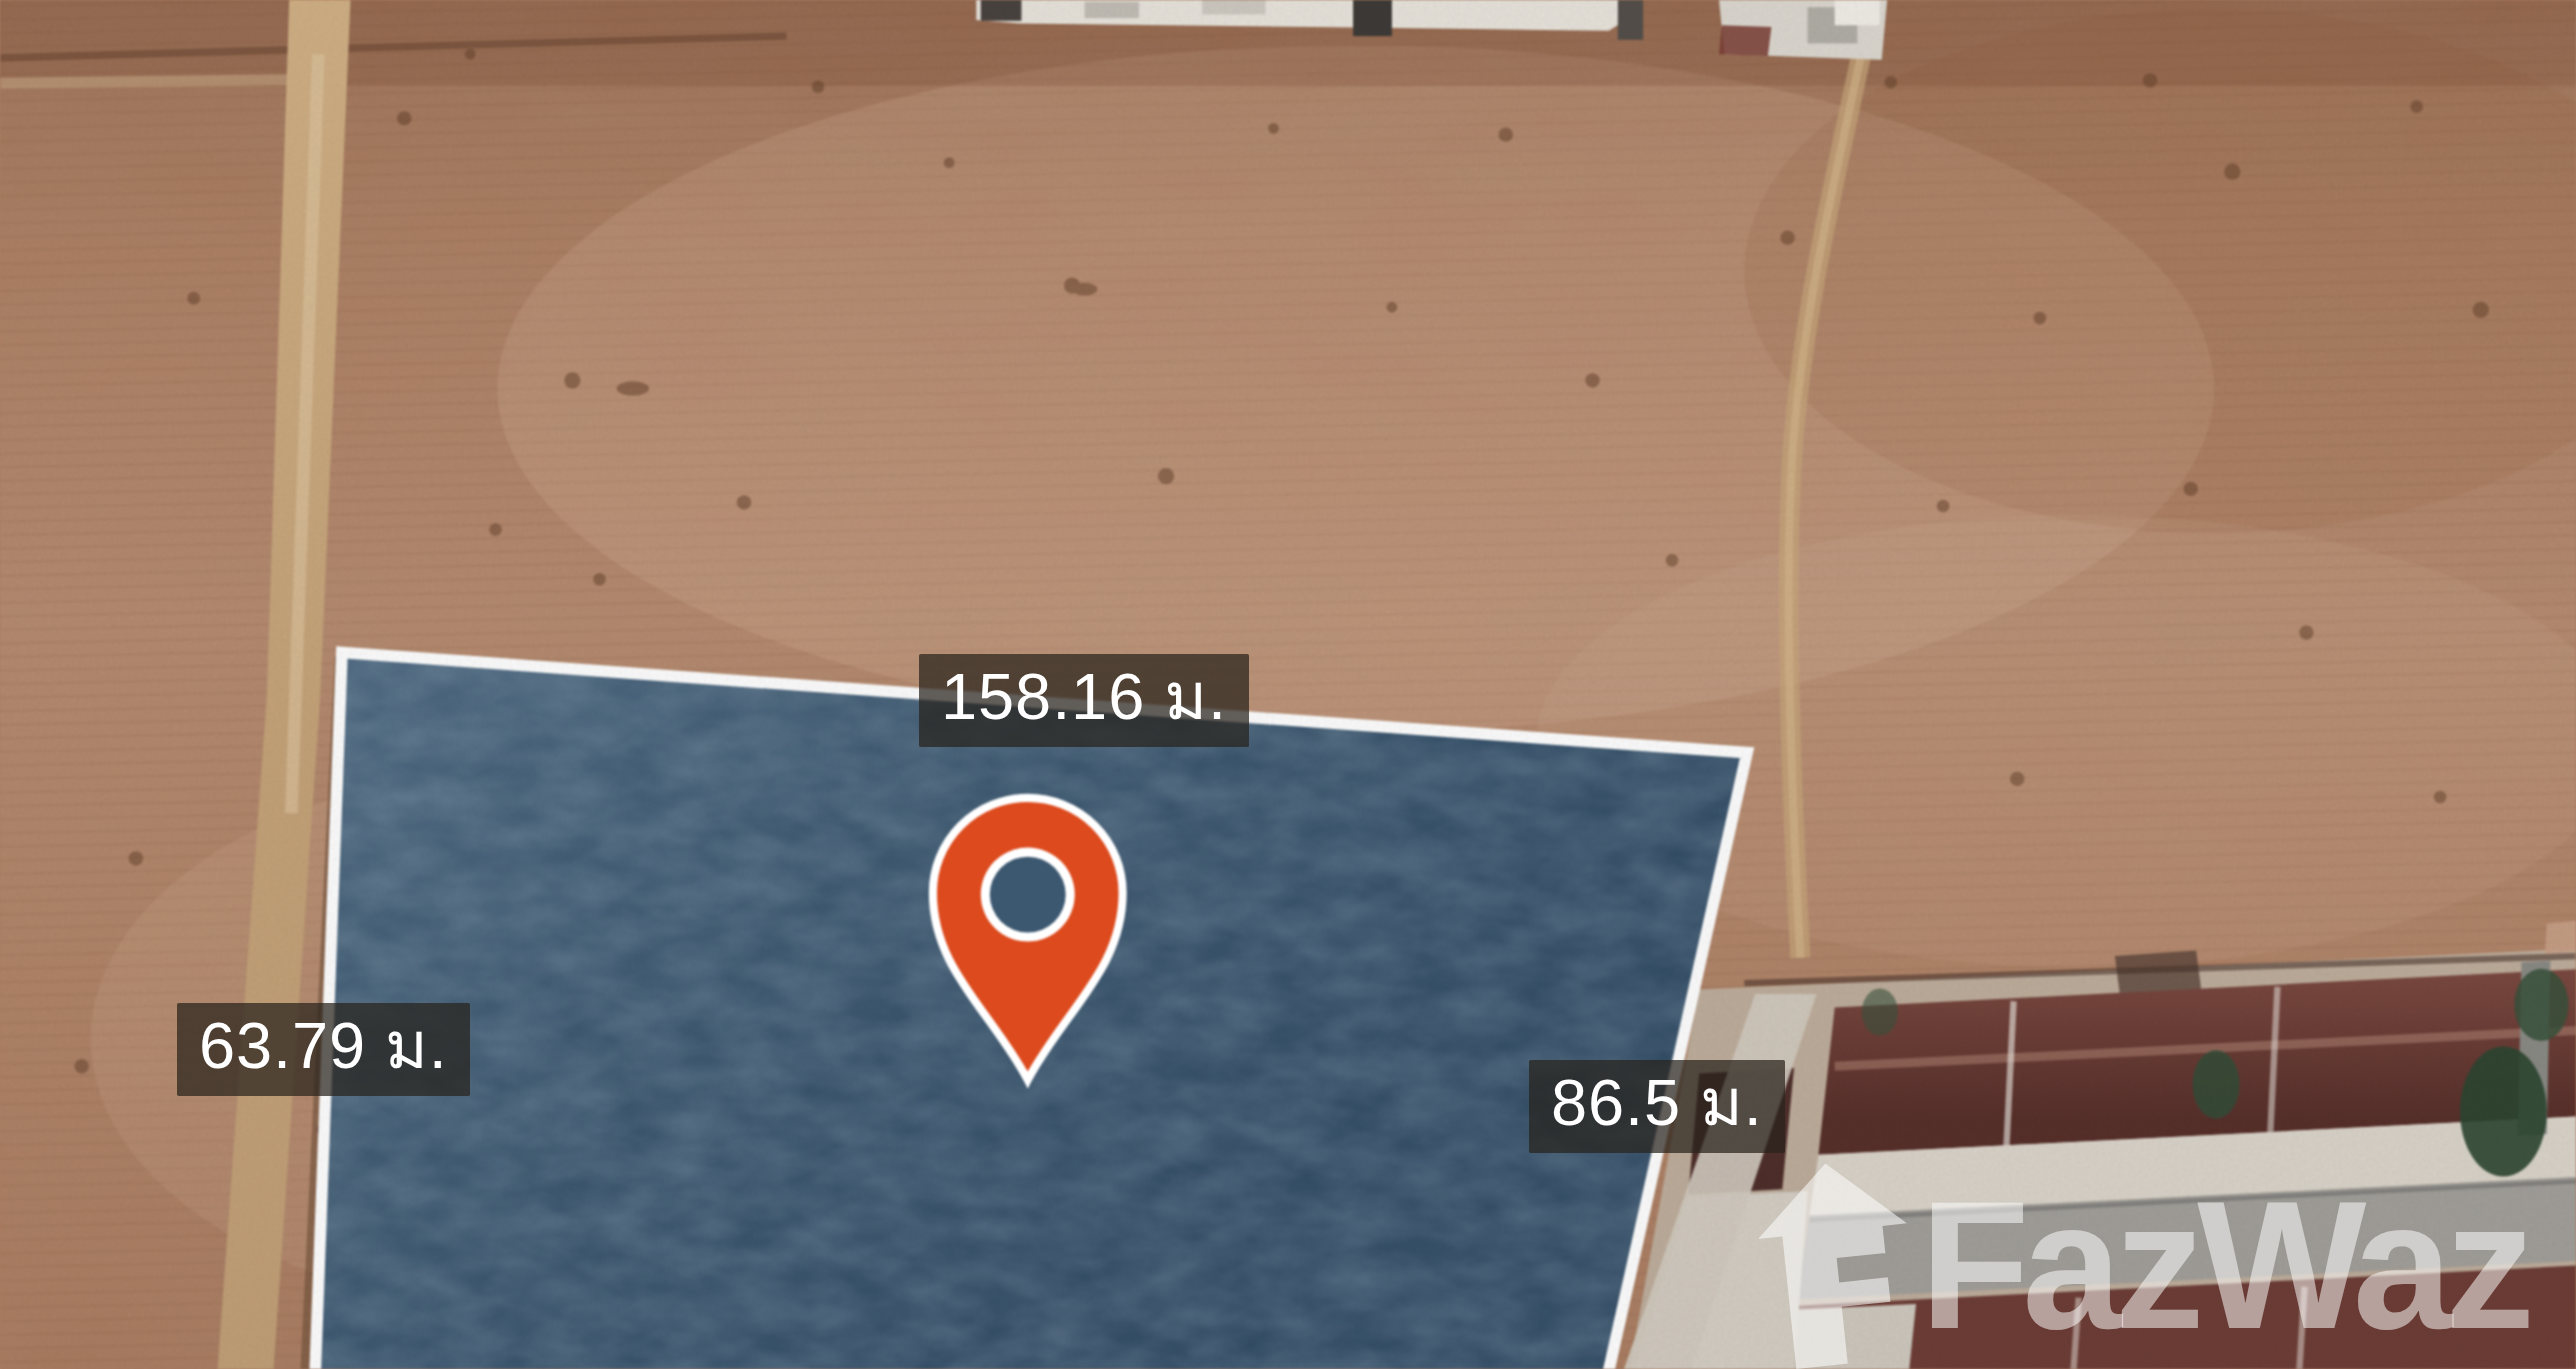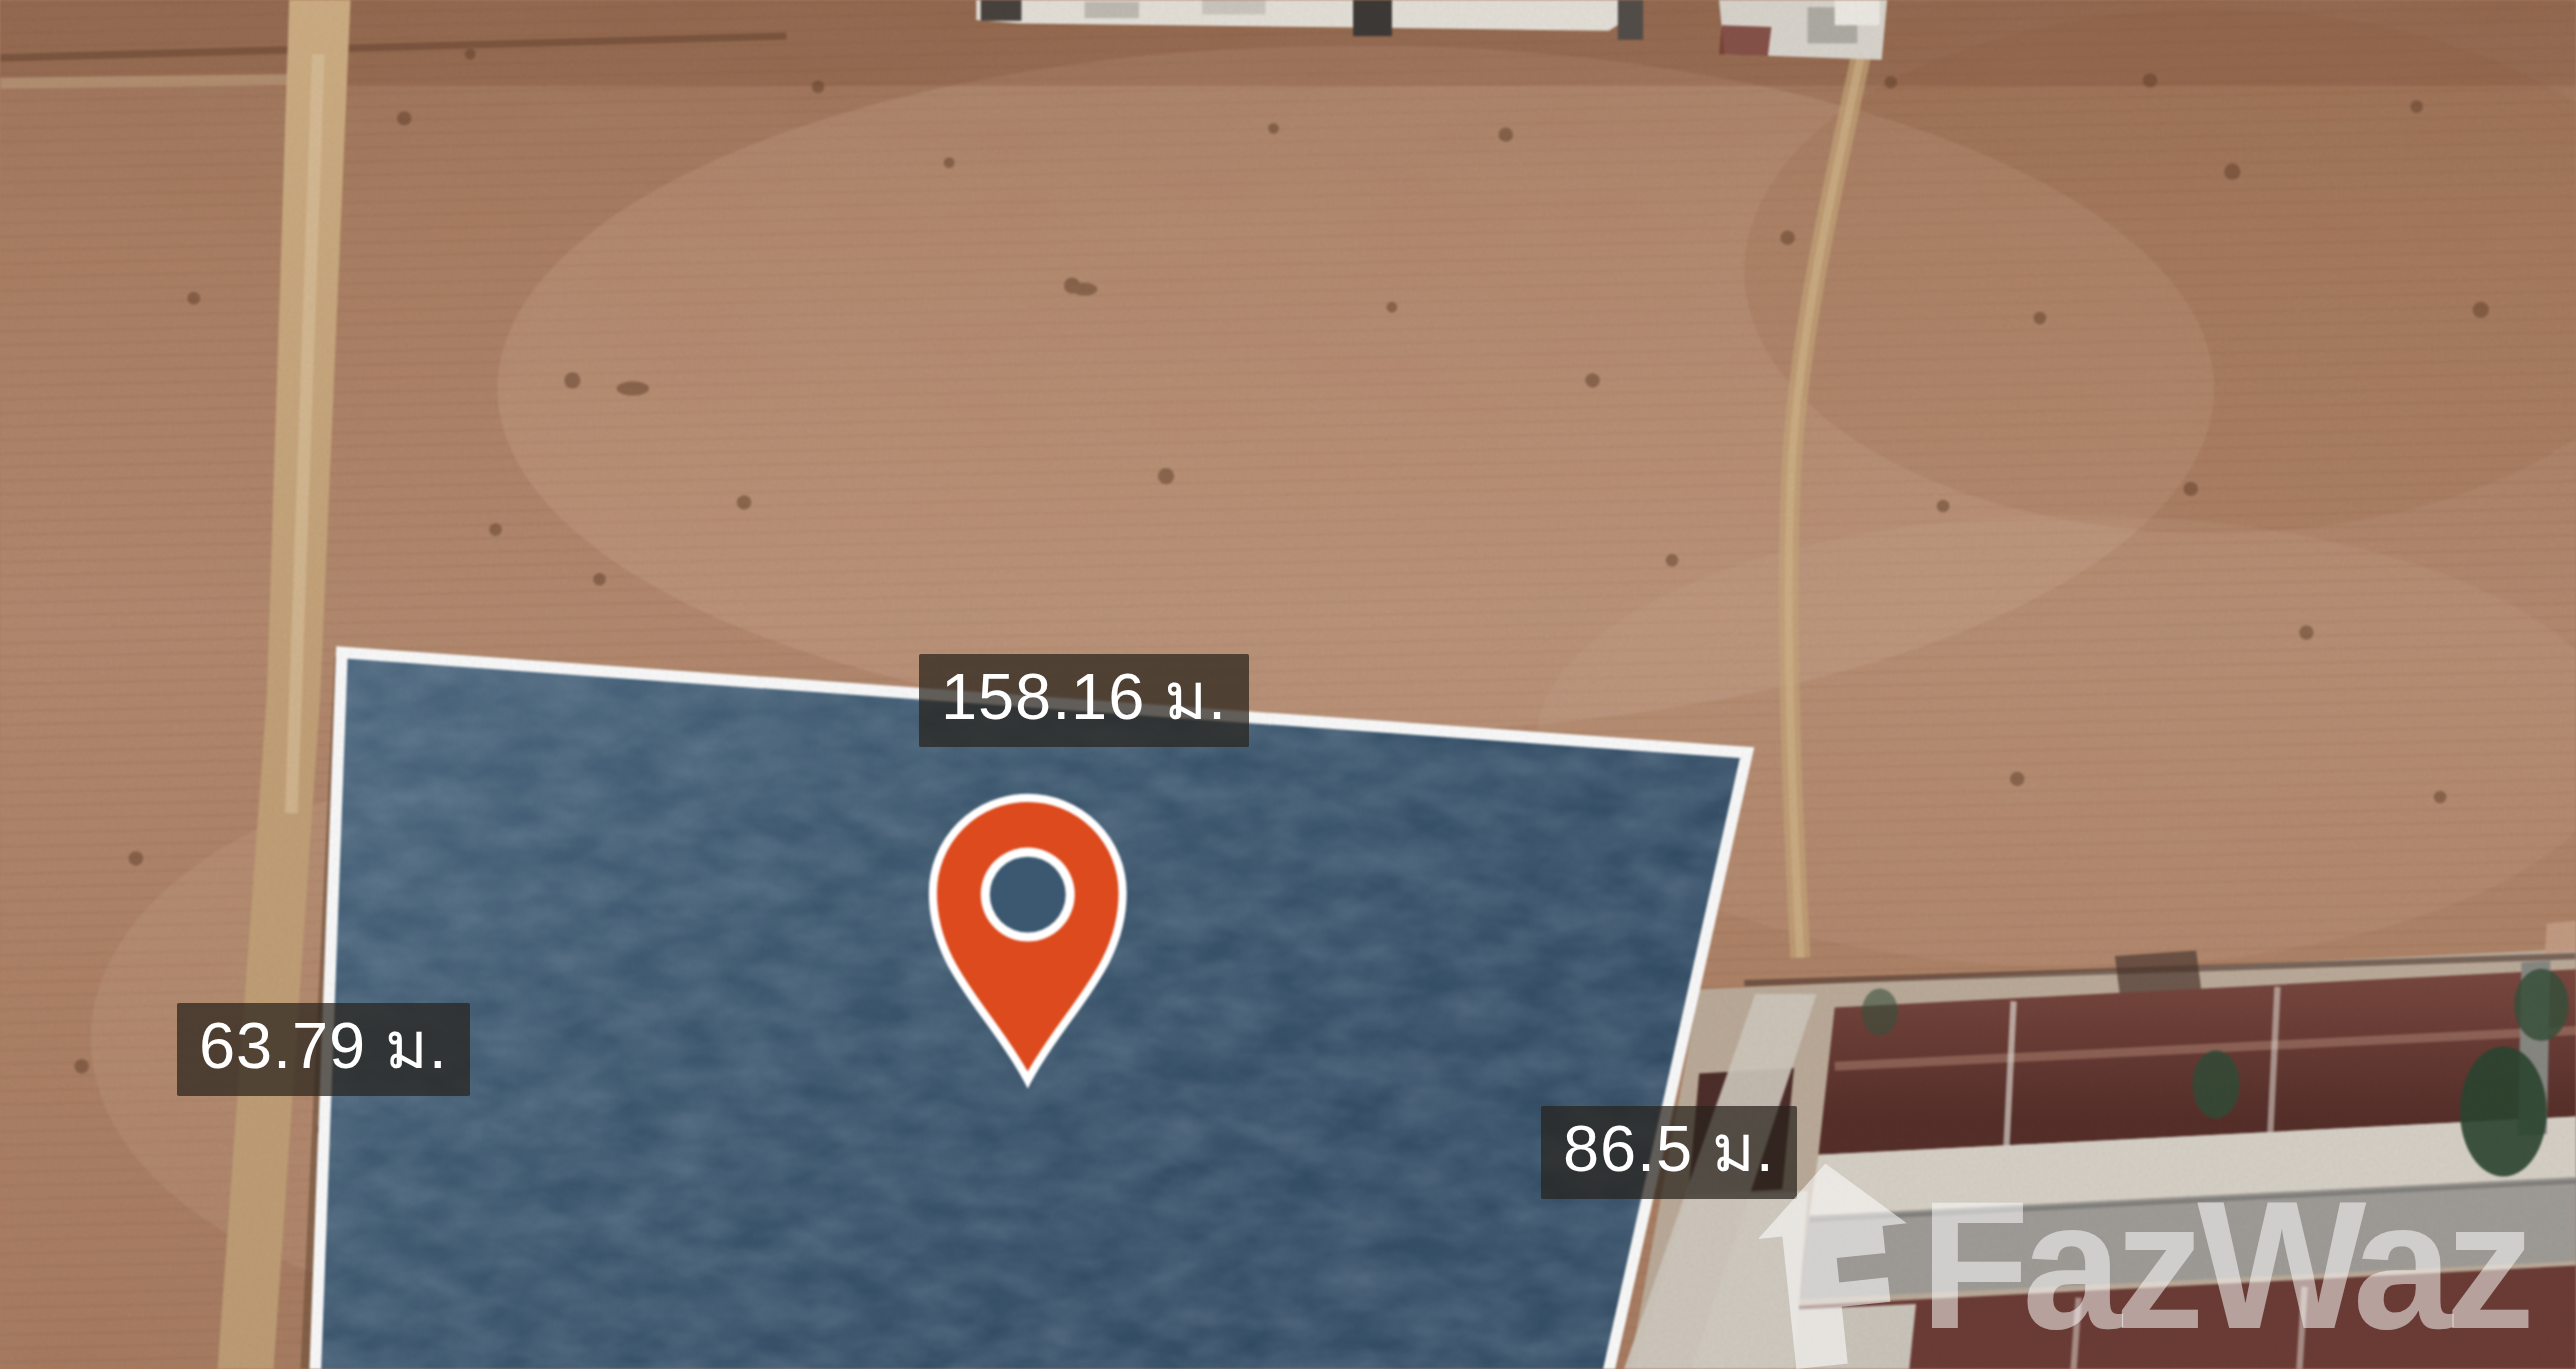--- a/index.html
+++ b/index.html
@@ -17,21 +17,21 @@
     background:rgba(40,34,28,0.72);
     font-size:65px;
     line-height:1.12;
     padding:7.2px 22px 12.7px 22px;
     white-space:nowrap;
     border-radius:1.8px;
     letter-spacing:0.9px;
   }
   .label-top{left:875px;top:654px;margin-left:44px;}
   .label-left{left:177px;top:1003px;}
-  .label-right{left:1529px;top:1106px;margin-left:12px;}
+  .label-right{left:1529px;top:1060px;}
   .watermark{
     position:absolute;
     left:1761px;top:1160px;
     height:210px;
     display:flex;
     align-items:center;
   }
   .wm-icon{width:150px;height:204px;transform:rotate(-6deg);}
   .wm-text{
     font-size:181px;

